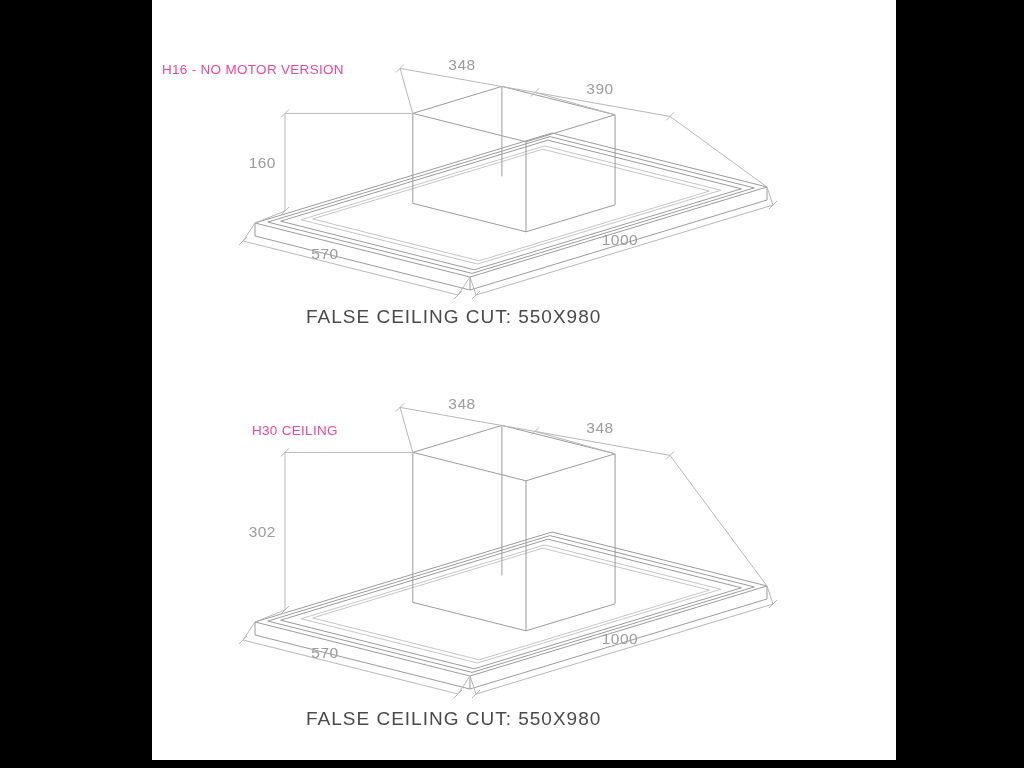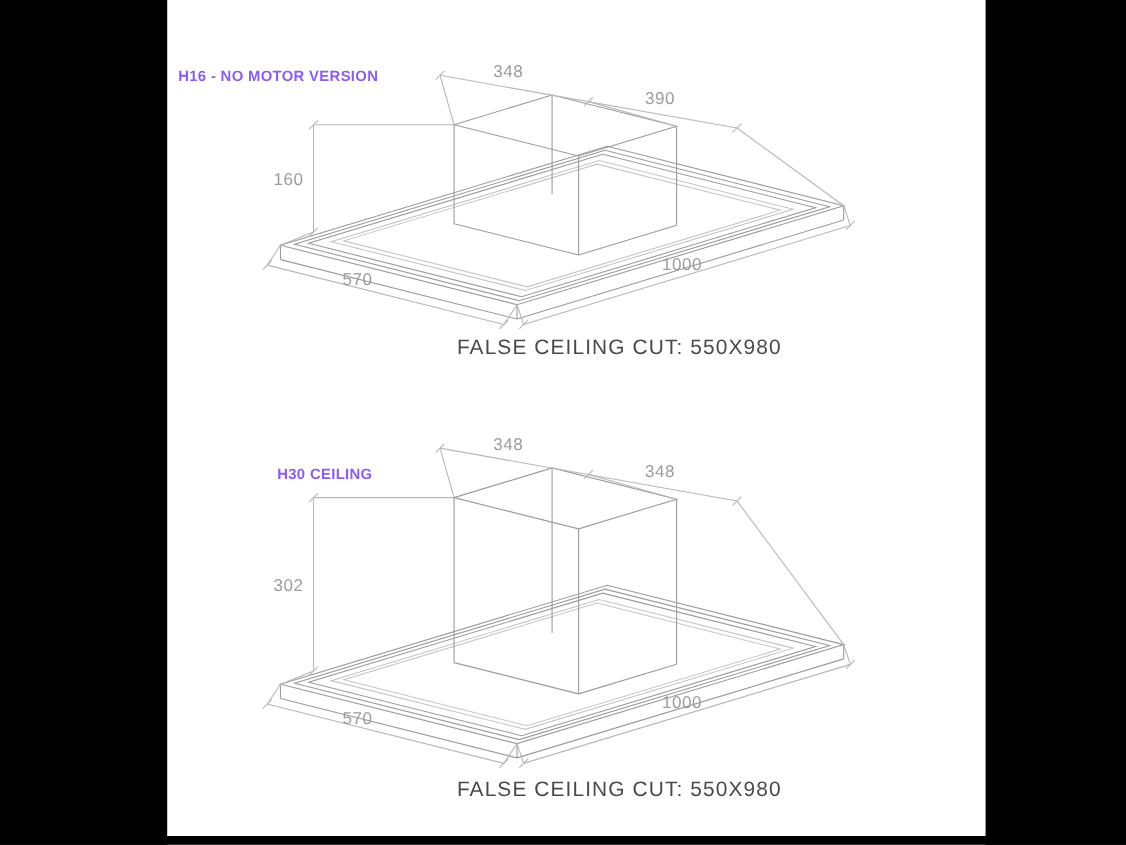--- a/index.html
+++ b/index.html
@@ -8,28 +8,28 @@
     background:#ffffff;
     font-family:"Liberation Sans", sans-serif;
   }
   .side-bar{position:absolute;top:0;height:768px;background:#000;}
   #bar-left{left:0;width:152px;}
   #bar-right{left:896px;width:128px;}
   #bar-bottom{position:absolute;left:0;top:760px;width:1024px;height:8px;background:#000;}
 
   .diagram-title{
     position:absolute;
-    font-size:13.5px;font-weight:bold;color:#8b5cf6;letter-spacing:0.3px;
+    font-size:13.5px;font-weight:normal;color:#ec4899;letter-spacing:0.3px;
     white-space:nowrap;
   }
   #title-h16{left:162px;top:62px;}
   #title-h30{left:252px;top:423px;}
 
   .diagram-caption{
-    position:absolute;left:296px;width:534px;text-align:center;
+    position:absolute;left:306px;width:534px;
     font-size:19px;color:#4a4a4a;letter-spacing:1px;white-space:nowrap;
   }
   #caption-h16{top:306px;}
   #caption-h30{top:708px;}
 
   .hood-svg{position:absolute;left:200px;}
   #svg-h16{top:28px;width:620px;height:290px;}
   #svg-h30{top:372px;width:620px;height:330px;}
 
   .ln{fill:none;stroke:#9c9c9c;stroke-width:1;}

